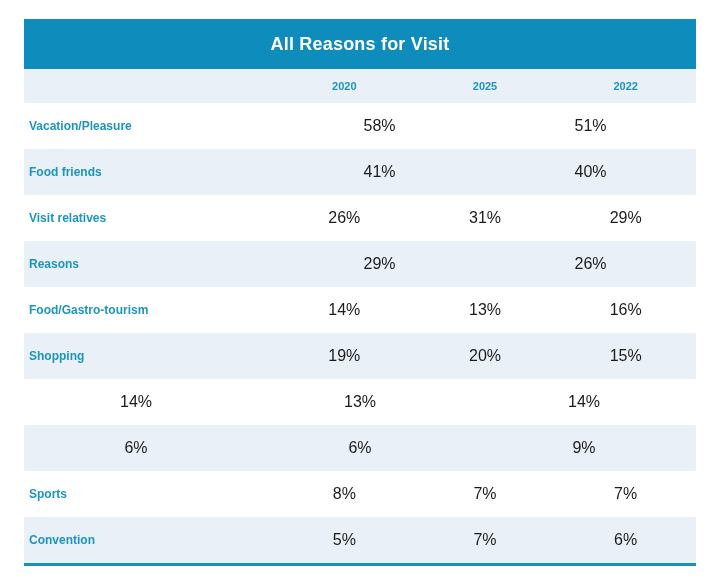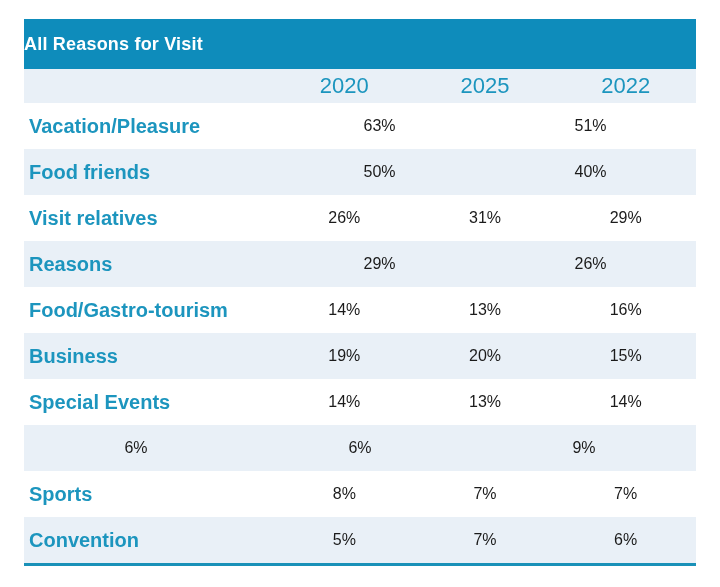--- a/index.html
+++ b/index.html
@@ -18,51 +18,52 @@
     position: absolute;
     left: 24px; top: 19px;
     width: 672px;
   }
   .title-bar {
     height: 50px;
     background: var(--header-bg, #0E8CBB);
     color: #ffffff;
     display: flex;
     align-items: center;
+    justify-content: center;
     font-size: 18px;
     font-weight: bold;
     letter-spacing: 0.2px;
   }
   .row { display: flex; width: 100%; }
   .col-header-row {
     height: 34px;
     background: var(--alt-bg, #E9F0F7);
   }
   .data-row { height: 46px; background: #ffffff; }
   #rows .data-row:nth-child(even) { background: var(--alt-bg, #E9F0F7); }
   .label-cell {
     width: 250px;
     display: flex;
     align-items: center;
     padding-left: 5px;
     color: var(--accent, #1C95BE);
     font-weight: bold;
-    font-size: 20px;
+    font-size: 12px;
   }
   .year-cell {
     flex: 1;
     display: flex;
     align-items: center;
     justify-content: center;
     font-size: 16px;
   }
   .col-header-row .year-cell {
     color: var(--accent, #1C95BE);
-    font-weight: normal;
-    font-size: 22px;
+    font-weight: bold;
+    font-size: 11px;
   }
   .data-row .year-cell { color: #1B1B1B; font-weight: normal; }
   .bottom-border {
     height: 3px;
     background: var(--border, #1991B8);
   }
 </style>
 </head>
 <body>
 
@@ -76,27 +77,27 @@
     <div class="row col-header-row">
       <div class="label-cell"></div>
       <div class="year-cell">2020</div>
       <div class="year-cell">2025</div>
       <div class="year-cell">2022</div>
     </div>
 
     <div id="rows">
   <div class="row data-row">
     <div class="label-cell">Vacation/Pleasure</div>
-    <div class="year-cell">63%</div>
+    <div class="year-cell">58%</div>
     <div class="year-cell">51%</div>
   </div>
 
   <div class="row data-row">
     <div class="label-cell">Food friends</div>
-    <div class="year-cell">50%</div>
+    <div class="year-cell">41%</div>
     <div class="year-cell">40%</div>
   </div>
 
   <div class="row data-row">
     <div class="label-cell">Visit relatives</div>
     <div class="year-cell">26%</div>
     <div class="year-cell">31%</div>
     <div class="year-cell">29%</div>
   </div>
 
@@ -107,28 +108,27 @@
   </div>
 
   <div class="row data-row">
     <div class="label-cell">Food/Gastro-tourism</div>
     <div class="year-cell">14%</div>
     <div class="year-cell">13%</div>
     <div class="year-cell">16%</div>
   </div>
 
   <div class="row data-row">
-    <div class="label-cell">Business</div>
+    <div class="label-cell">Shopping</div>
     <div class="year-cell">19%</div>
     <div class="year-cell">20%</div>
     <div class="year-cell">15%</div>
   </div>
 
   <div class="row data-row">
-    <div class="label-cell">Special Events</div>
     <div class="year-cell">14%</div>
     <div class="year-cell">13%</div>
     <div class="year-cell">14%</div>
   </div>
 
   <div class="row data-row">
     <div class="year-cell">6%</div>
     <div class="year-cell">6%</div>
     <div class="year-cell">9%</div>
   </div>

